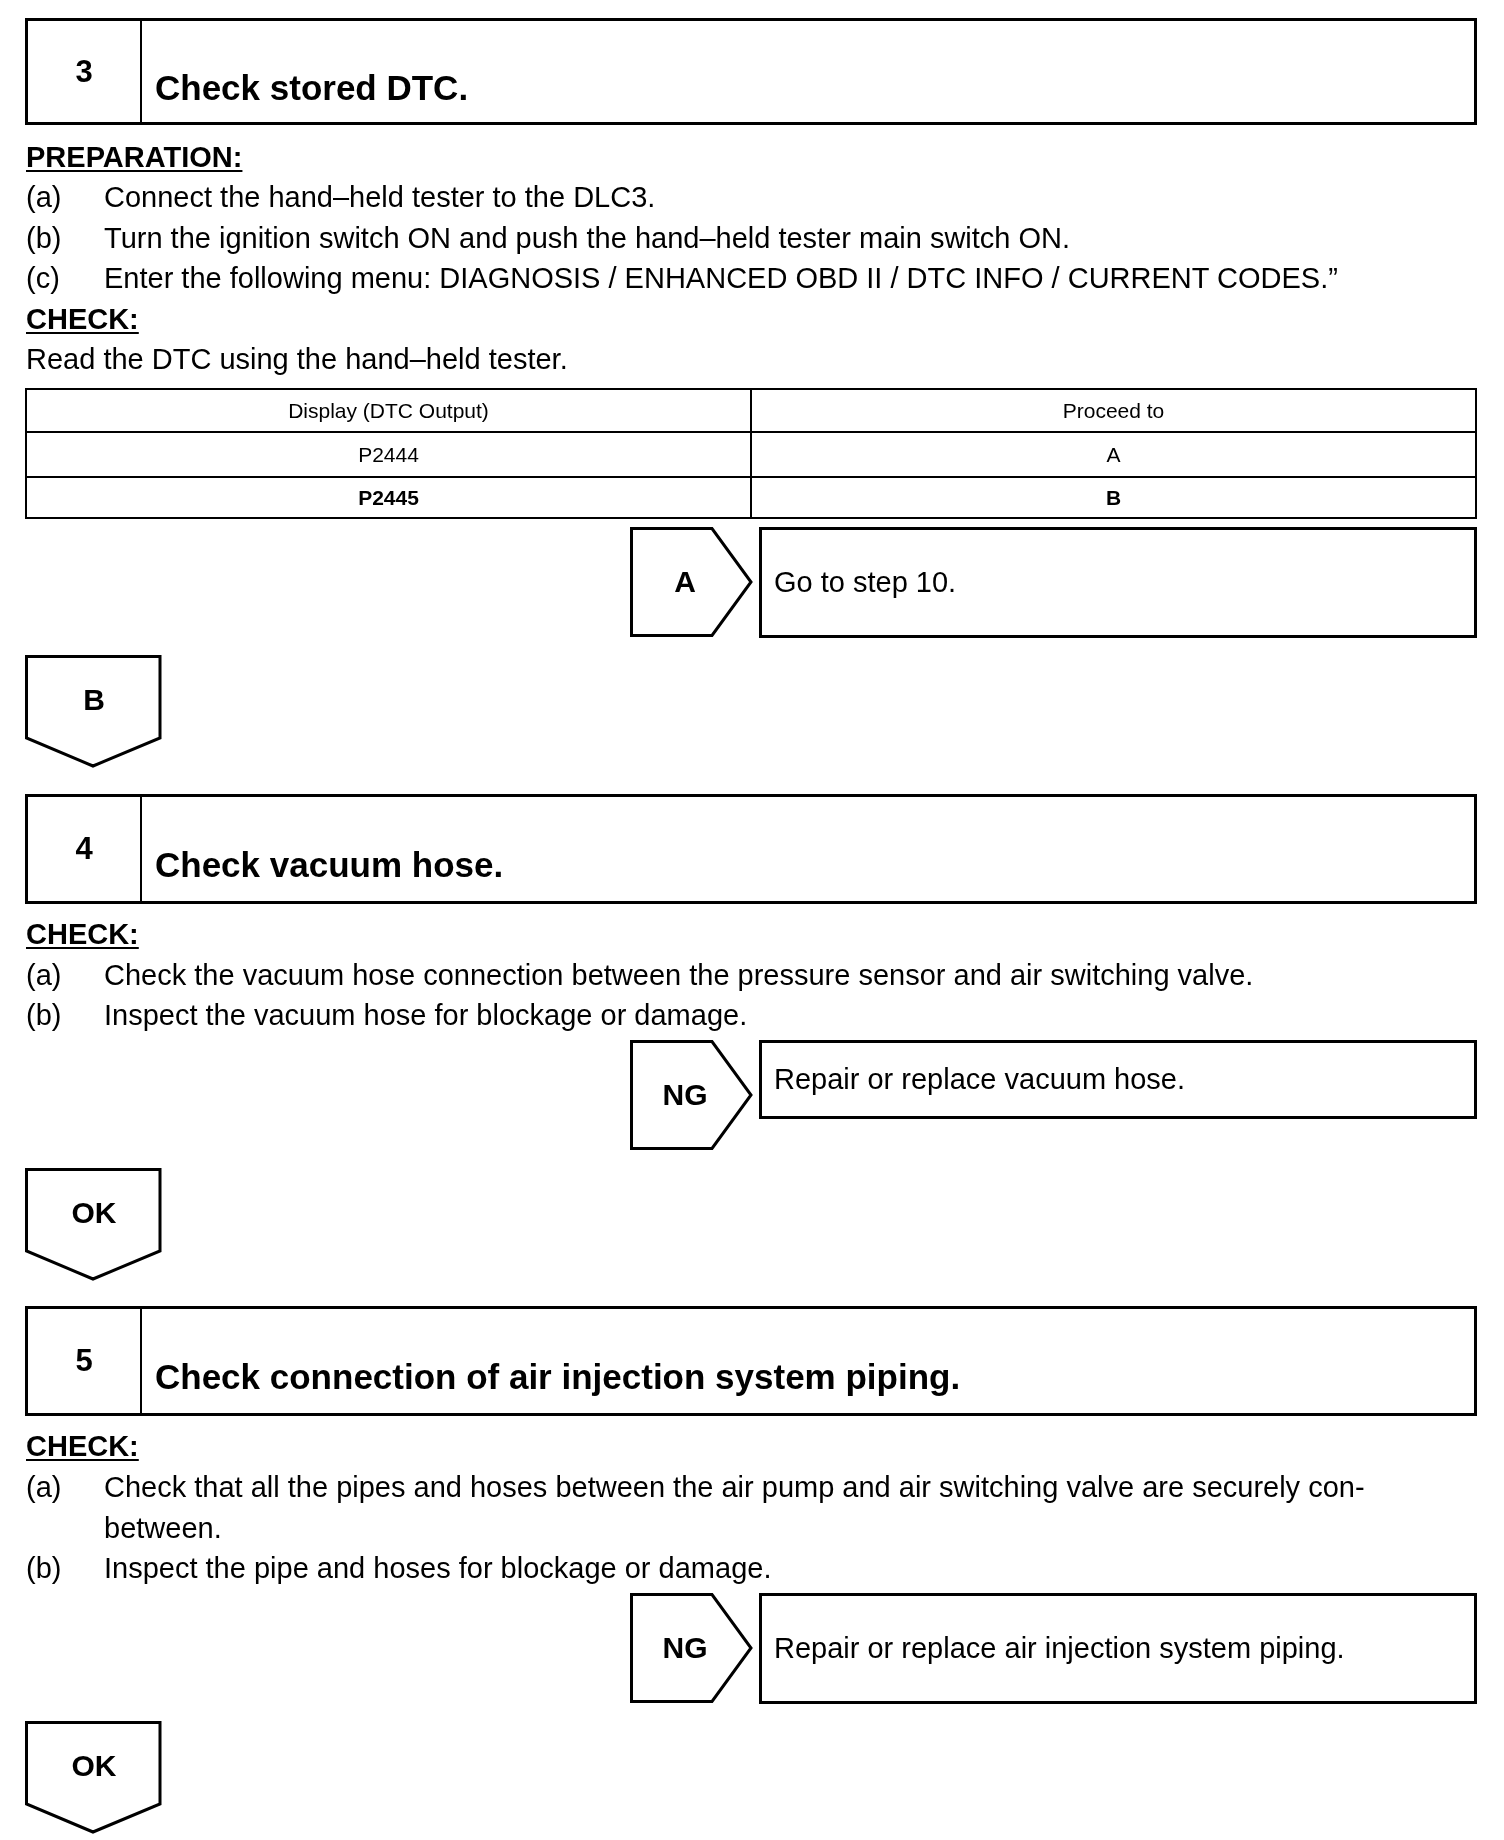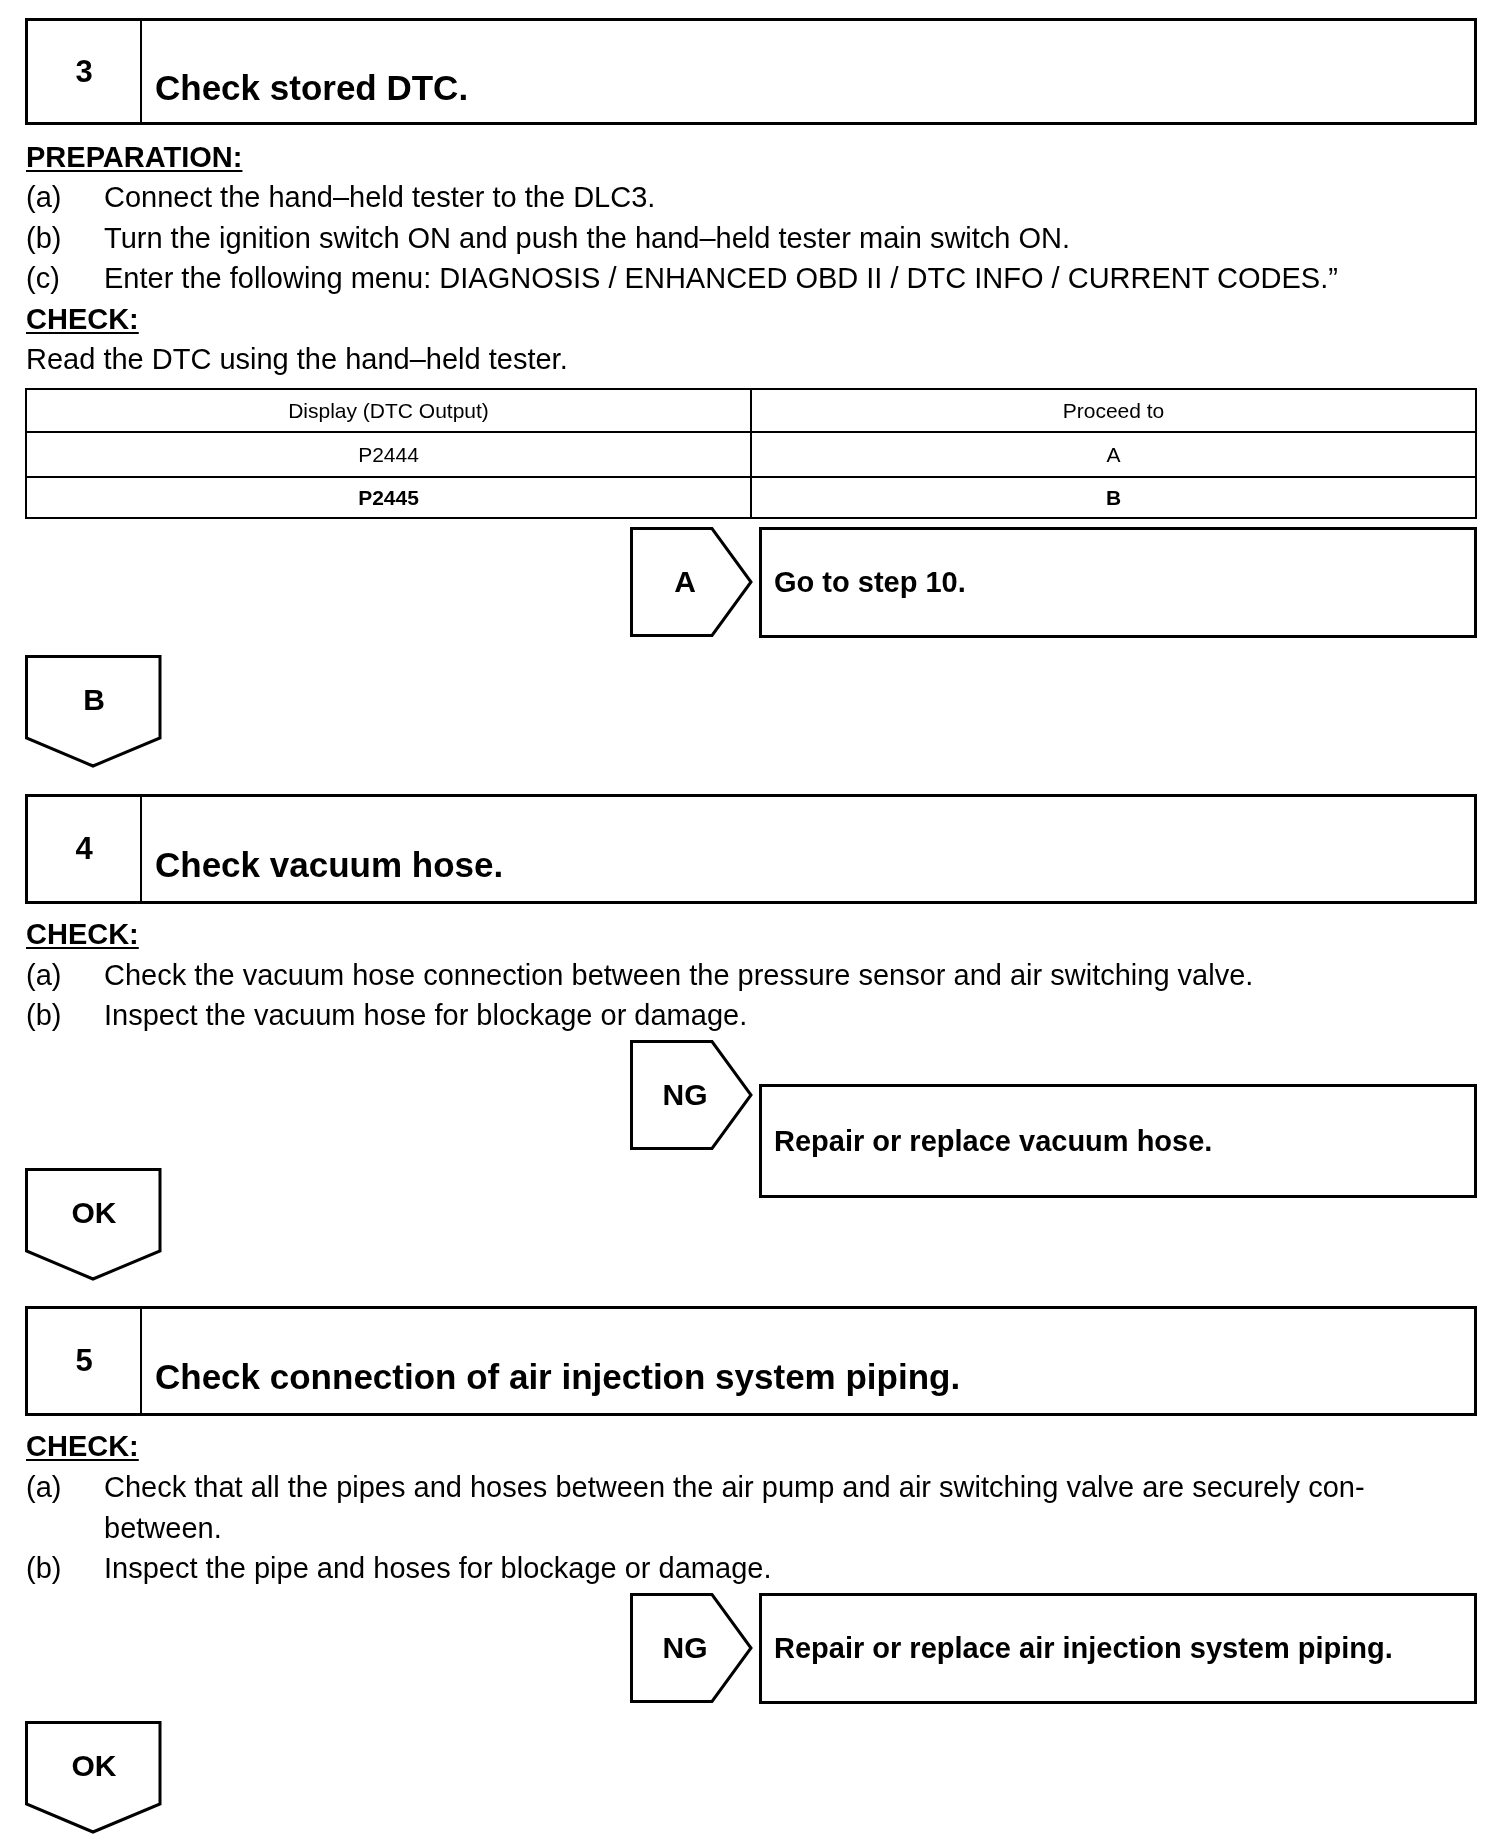--- a/index.html
+++ b/index.html
@@ -22,21 +22,21 @@
               border-collapse: collapse; font-size: 21px; padding-left: 38px; }
   table.dtc td { border: 2px solid #000; text-align: center; padding: 0; }
   table.dtc tr.h td { height: 41px; }
   table.dtc tr.r1 td { height: 43px; }
   table.dtc tr.r2 td { height: 39px; font-weight: bold; }
   svg.shape { position: absolute; overflow: visible; }
   .shape-label { position: absolute; font-weight: bold; font-size: 30px;
                  display: flex; align-items: center; justify-content: center; }
   .resultbox { position: absolute; border: 3px solid #000; box-sizing: border-box;
                display: flex; align-items: center; padding-left: 12px;
-               font-weight: bold; font-size: 29px; }
+               font-weight: normal; font-size: 29px; }
 </style>
 </head>
 <body>
 
 <div class="stepbox" style="top:18px;">
   <div class="stepnum">3</div>
   <div class="steptitle">Check stored DTC.</div>
 </div>
 
 <div class="heading" style="top:143px;">PREPARATION:</div>
@@ -92,21 +92,21 @@
   <span class="lbl">(a)</span><span>Check the vacuum hose connection between the pressure sensor and air switching valve.</span>
 </div>
 <div class="line" style="top:1001px;">
   <span class="lbl">(b)</span><span>Inspect the vacuum hose for blockage or damage.</span>
 </div>
 
 <svg class="shape" style="left:630px; top:1040px;" width="124" height="112">
   <polygon points="1.5,1.5 82,1.5 121,55 82,108.5 1.5,108.5" fill="#fff" stroke="#000" stroke-width="3"></polygon>
 </svg>
 <div class="shape-label" style="left:630px; top:1040px; width:110px; height:110px;">NG</div>
-<div class="resultbox" style="left:759px; top:1084px; width:718px; height:114px;">Repair or replace vacuum hose.</div>
+<div class="resultbox" style="left:759px; top:1040px; width:718px; height:79px;">Repair or replace vacuum hose.</div>
 
 <svg class="shape" style="left:25px; top:1168px;" width="138" height="114">
   <polygon points="1.5,1.5 135,1.5 135,83 68,111 1.5,83" fill="#fff" stroke="#000" stroke-width="3"></polygon>
 </svg>
 <div class="shape-label" style="left:25px; top:1178px; width:138px; height:70px;">OK</div>
 
 <div class="stepbox" style="top:1306px; height:110px;">
   <div class="stepnum">5</div>
   <div class="steptitle">Check connection of air injection system piping.</div>
 </div>

